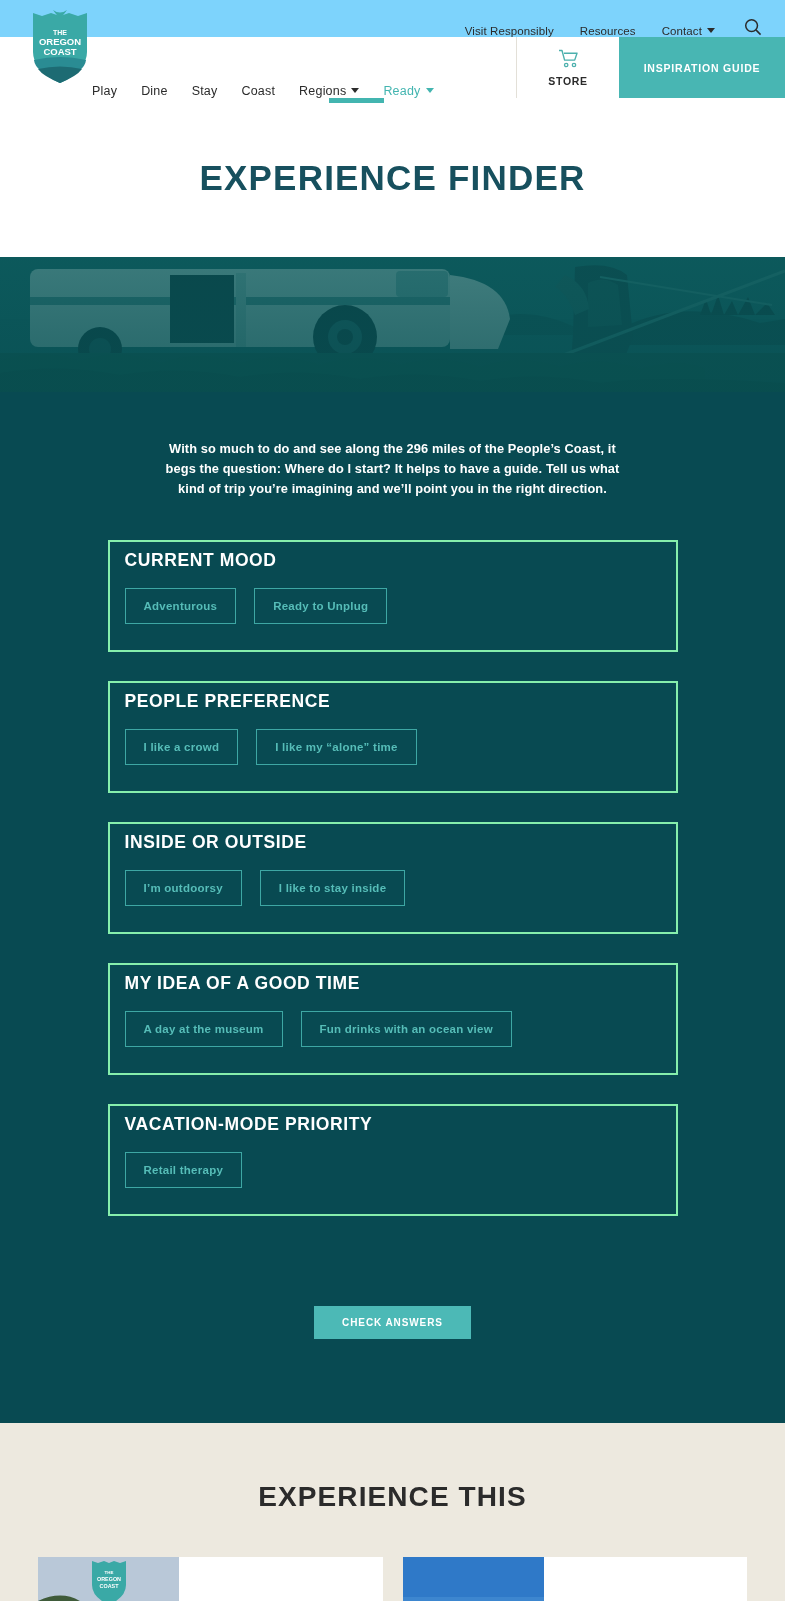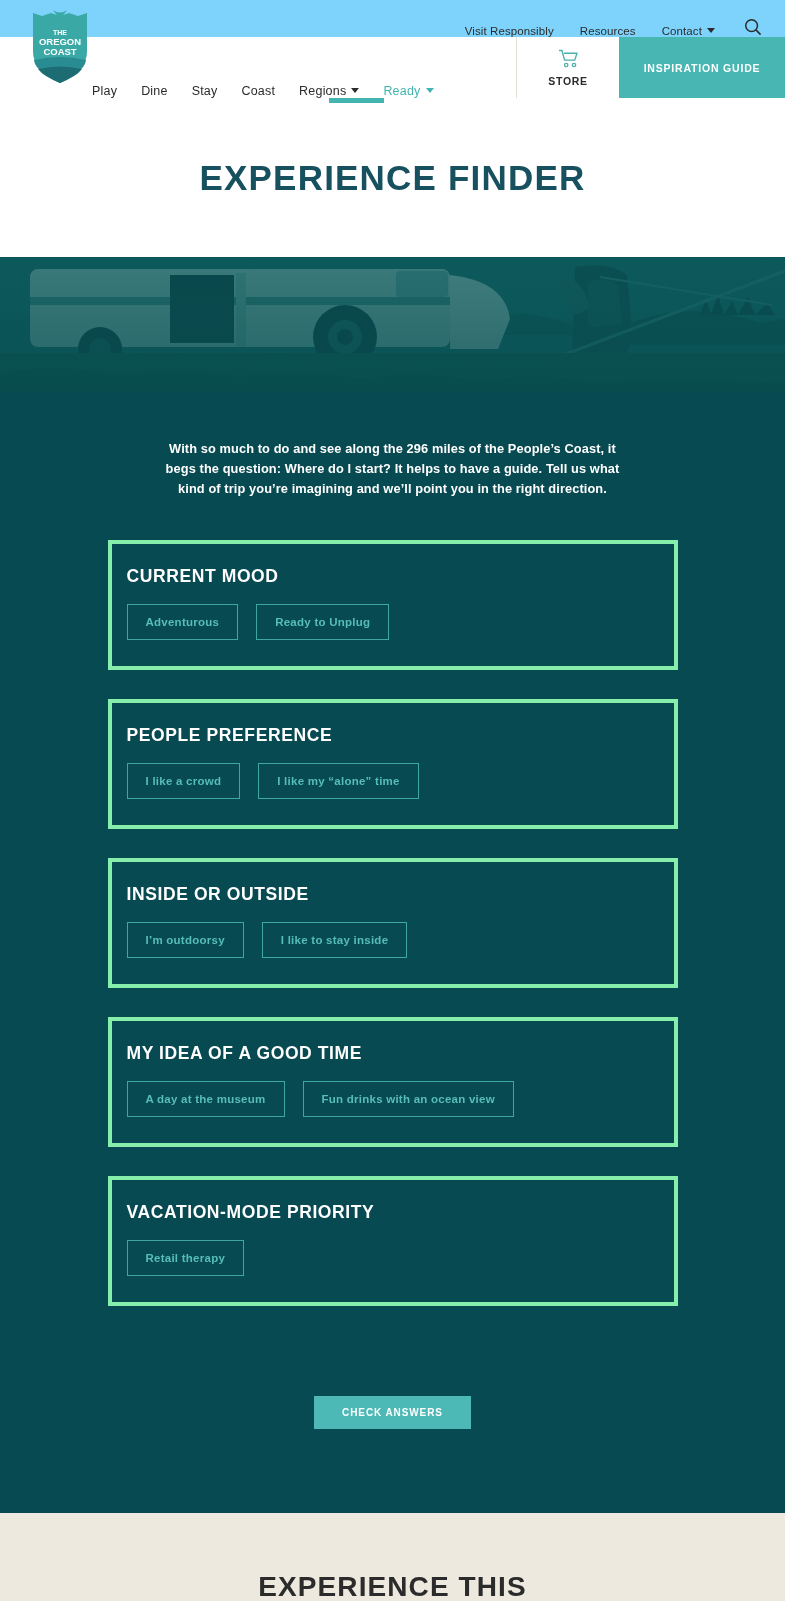--- a/index.html
+++ b/index.html
@@ -165,22 +165,22 @@
     text-align: center;
     color: #fff;
     font-size: 12.8px;
     font-weight: 700;
     line-height: 1.55;
     letter-spacing: 0.1px;
   }
 
   .quiz { width: 570px; margin: 42px auto 0; }
   .quiz-card {
-    border: 4px solid #86efac;
-    padding: 22px 16px 26px 15px;
+    border: 2px solid #86efac;
+    padding: 8px 16px 26px 15px;
     margin-bottom: 29px;
     position: relative;
     margin-top: 16px;
   }
   .quiz-card:last-child { margin-bottom: 0; }
   .quiz-label {
     font-size: 17.5px;
     font-weight: 700;
     color: #ffffff;
     letter-spacing: 0.6px;

